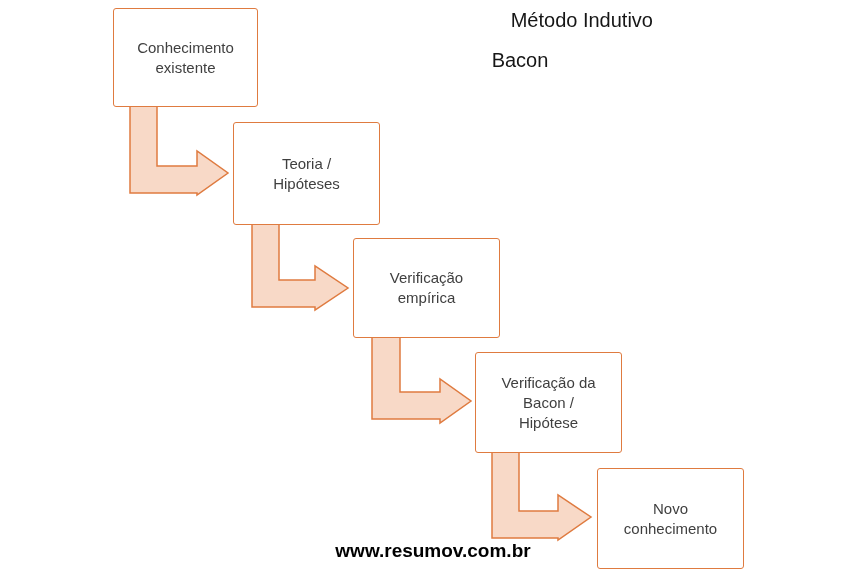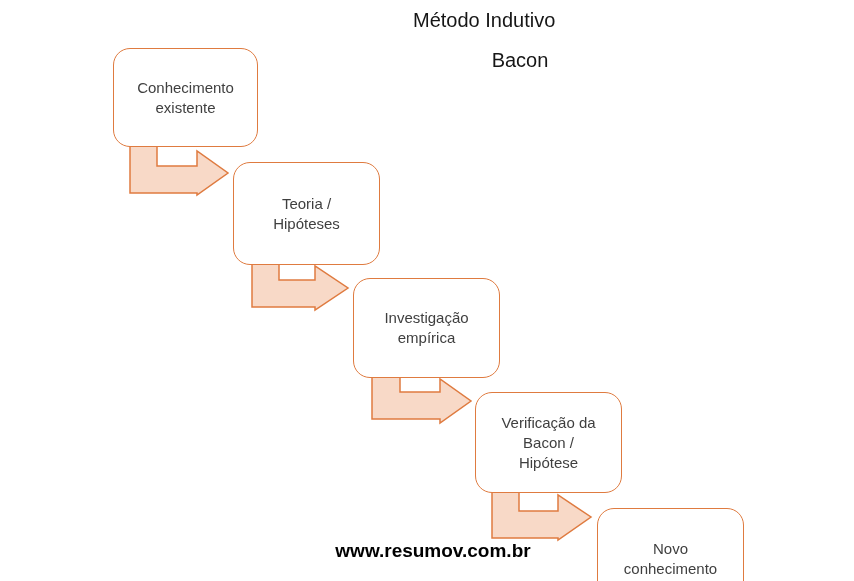--- a/index.html
+++ b/index.html
@@ -29,41 +29,40 @@
   .arrow-layer path {
     fill: var(--arrow-fill);
     stroke: var(--shape-border);
     stroke-width: 1.5;
   }
   .step {
     position: absolute;
     box-sizing: border-box;
     background: #fff;
     border: 1.6px solid var(--shape-border);
-    border-radius: 17px;
+    border-radius: 3px;
     display: flex;
     align-items: center;
     justify-content: center;
     text-align: center;
     font-size: 15px;
     line-height: 20px;
     color: var(--step-text);
     white-space: pre-line;
     padding: 4px 6px;
-    margin-top: 40px;
   }
   .step1 { left: 113px; top:   8px; width: 145px; height:  99px; }
   .step2 { left: 233px; top: 122px; width: 147px; height: 103px; }
   .step3 { left: 353px; top: 238px; width: 147px; height: 100px; }
   .step4 { left: 475px; top: 352px; width: 147px; height: 101px; }
   .step5 { left: 597px; top: 468px; width: 147px; height:  101px; }
   .title-line1 {
     position: absolute;
     left: 413px; top: 9px; width: 240px;
-    text-align: left;
+    text-align: right;
     font-size: 20px;
     color: #161616;
   }
   .title-line2 {
     position: absolute;
     left: 400px; top: 49px; width: 240px;
     text-align: center;
     font-size: 20px;
     color: #161616;
   }
@@ -93,21 +92,21 @@
 
   <div class="step step1">
     <span>Conhecimento
 existente</span>
   </div>
   <div class="step step2">
     <span>Teoria /
 Hipóteses</span>
   </div>
   <div class="step step3">
-    <span>Investigação
+    <span>Verificação
 empírica</span>
   </div>
   <div class="step step4">
     <span>Verificação da
 Bacon /
 Hipótese</span>
   </div>
   <div class="step step5">
     <span>Novo
 conhecimento</span>

